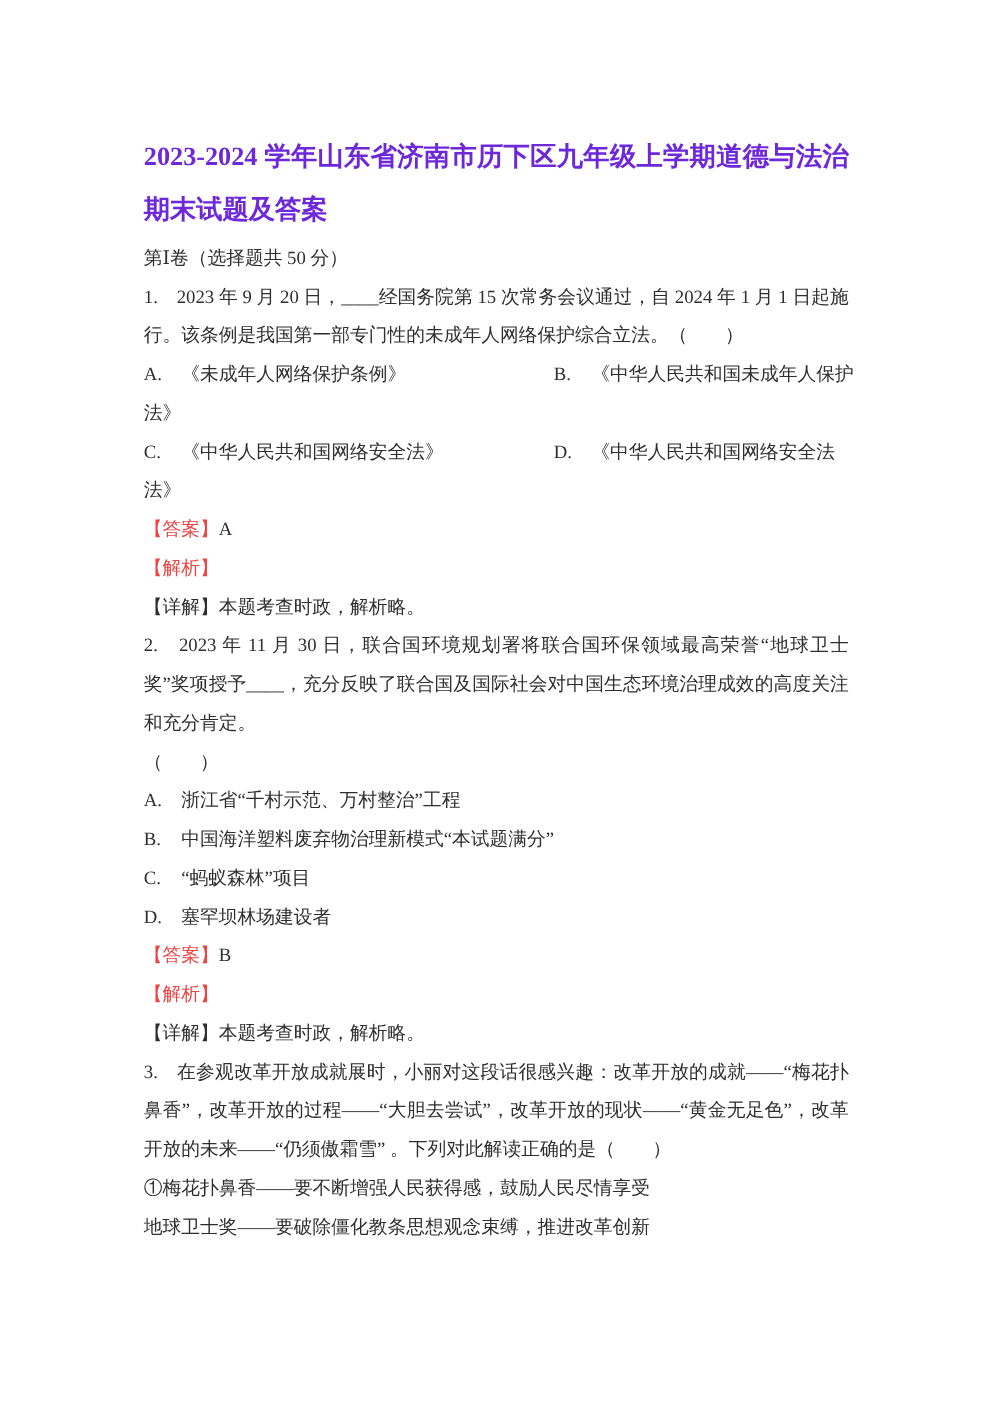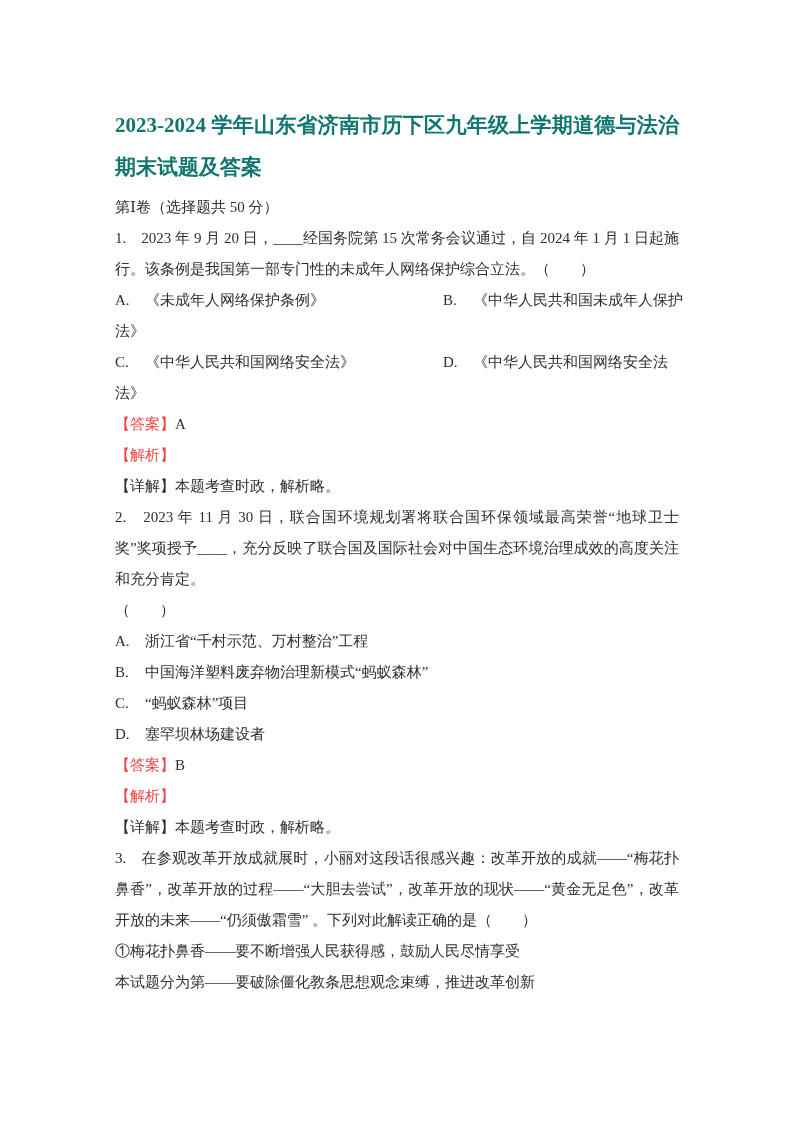--- a/index.html
+++ b/index.html
@@ -16,21 +16,21 @@
   .content {
     position: absolute;
     left: 115px;
     top: 104px;
     width: 564px;
   }
   .title {
     font-size: 21px;
     font-weight: bold;
     line-height: 42px;
-    color: #0f766e;
+    color: #6d28d9;
     margin-bottom: 4px;
     text-align: justify;
   }
   .line {
     font-size: 15px;
     line-height: 31px;
   }
   .justify { text-align: justify; }
   .center { }
   .opt-row { display: flex; }
@@ -85,21 +85,21 @@
     </section>
 
     <section>
       <p class="line justify">2.　2023 年 11 月 30 日，联合国环境规划署将联合国环保领域最高荣誉“地球卫士奖”奖项授予____，充分反映了联合国及国际社会对中国生态环境治理成效的高度关注和充分肯定。</p>
       <p class="line">（　　）</p>
 
       <p class="line">
         <span class="opt-label">A.</span><span>浙江省“千村示范、万村整治”工程</span>
       </p>
       <p class="line">
-        <span class="opt-label">B.</span><span>中国海洋塑料废弃物治理新模式“蚂蚁森林”</span>
+        <span class="opt-label">B.</span><span>中国海洋塑料废弃物治理新模式“本试题满分”</span>
       </p>
       <p class="line">
         <span class="opt-label">C.</span><span>“蚂蚁森林”项目</span>
       </p>
       <p class="line">
         <span class="opt-label">D.</span><span>塞罕坝林场建设者</span>
       </p>
 
       <p class="line">
         <span class="blue">【答案】</span><span>B</span>
@@ -108,17 +108,17 @@
         <span class="blue">【解析】</span>
       </p>
       <p class="line">
         <span>【详解】</span><span>本题考查时政，解析略。</span>
       </p>
     </section>
 
     <section>
       <p class="line justify">3.　在参观改革开放成就展时，小丽对这段话很感兴趣：改革开放的成就——“梅花扑鼻香”，改革开放的过程——“大胆去尝试”，改革开放的现状——“黄金无足色”，改革开放的未来——“仍须傲霜雪” 。下列对此解读正确的是（　　）</p>
       <p class="line">①梅花扑鼻香——要不断增强人民获得感，鼓励人民尽情享受</p>
-      <p class="line">本试题分为第——要破除僵化教条思想观念束缚，推进改革创新</p>
+      <p class="line">地球卫士奖——要破除僵化教条思想观念束缚，推进改革创新</p>
     </section>
 
   </div>
 </div>
 
 </body></html>

